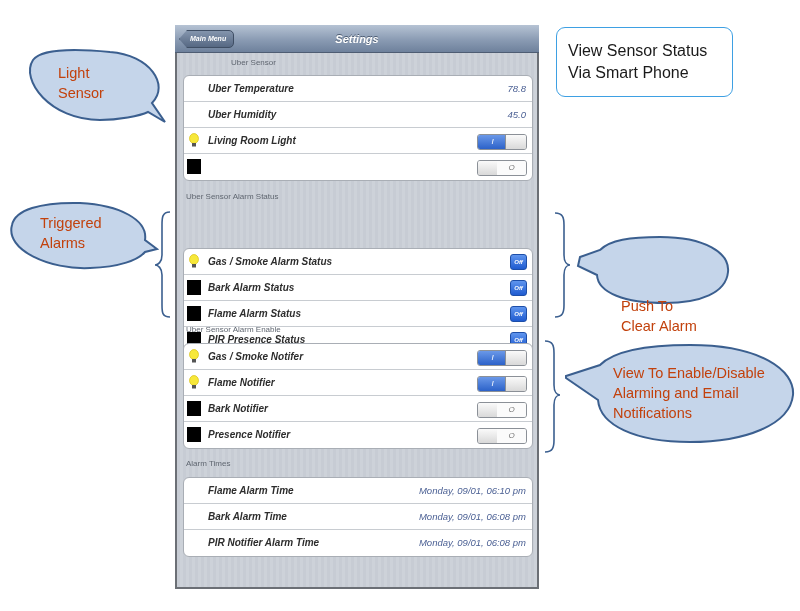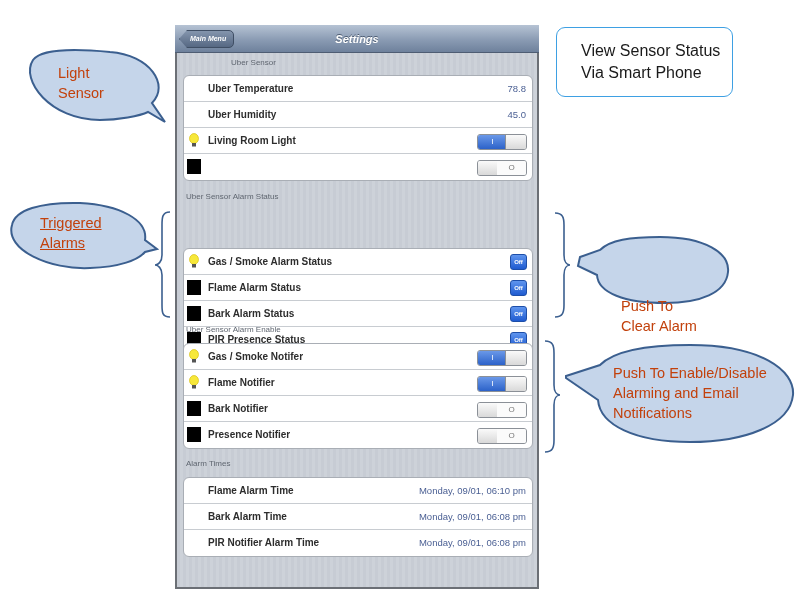--- a/index.html
+++ b/index.html
@@ -29,21 +29,21 @@
   }
   .nav-title {
     position: absolute; left: 0; right: 0; top: 0; line-height: 28px; text-align: center;
     color: #fff; font-size: 11px; font-weight: bold; text-shadow: 0 -1px 0 #4b5a70;
   }
   .section-label {
     position: absolute; left: 9px; font-size: 8px; color: #5f6670;
   }
   .group {
     position: absolute; left: 6px; width: 350px;
-    background: #fff; border: 1px solid #a9aeb5; border-radius: 6px; overflow: hidden;
+    background: #fff; border: 1px solid #a9aeb5; border-radius: 6px; overflow: hidden; font-style: italic;
   }
   .row {
     position: relative; height: 26px; border-bottom: 1px solid #c8ccd1;
   }
   .row:last-child { border-bottom: none; }
   .row-icon { position: absolute; left: 4px; top: 5px; width: 12px; height: 15px; }
   .bulb { width: 12px; height: 15px; }
   .black-box { position: absolute; left: 3px; top: 5px; width: 14px; height: 15px; background: #000; }
   .row-label {
     position: absolute; left: 24px; top: 0; line-height: 26px;
@@ -80,21 +80,21 @@
   }
 
   
   .callout-svg { position: absolute; left: 0; top: 0; width: 800px; height: 611px; pointer-events: none; }
   .callout-text {
     position: absolute; font-size: 14.5px; color: #c2410c; line-height: 20px; white-space: nowrap;
   }
   .info-box {
     position: absolute; left: 556px; top: 27px; width: 177px; height: 70px;
     border: 1.5px solid #3ea0e3; border-radius: 9px; background: #fff;
-    padding: 12px 0 0 24px; font-size: 16px; line-height: 22px; color: #1a1a1a;
+    padding: 12px 0 0 11px; font-size: 16px; line-height: 22px; color: #1a1a1a;
   }
 </style>
 </head>
 <body>
 
 <div class="panel">
   <div class="navbar">
     <div class="back-btn">Main Menu</div>
     <div class="nav-title">Settings</div>
   </div>
@@ -138,26 +138,26 @@
         <svg class="bulb" viewBox="0 0 12 15">
             <ellipse cx="6" cy="5.5" rx="4.5" ry="5" fill="#f7e83a" stroke="#d4b800" stroke-width="0.6"></ellipse>
             <rect x="4" y="10" width="4" height="3.5" fill="#555"></rect>
           </svg>
       </span>
       <span class="row-label">Gas / Smoke Alarm Status</span>
       <div class="off-btn">Off</div>
     </div>
     <div class="row">
       <span class="black-box"></span>
+      <span class="row-label">Bark Alarm Status</span>
+      <div class="off-btn">Off</div>
+    </div>
+    <div class="row">
+      <span class="black-box"></span>
       <span class="row-label">Flame Alarm Status</span>
-      <div class="off-btn">Off</div>
-    </div>
-    <div class="row">
-      <span class="black-box"></span>
-      <span class="row-label">Bark Alarm Status</span>
       <div class="off-btn">Off</div>
     </div>
     <div class="row">
       <span class="black-box"></span>
       <span class="row-label">PIR Presence Status</span>
       <div class="off-btn">Off</div>
     </div>
   </div>
 
   <div class="section-label" style="top:300px;">Uber Sensor Alarm Enable</div>
@@ -237,30 +237,30 @@
 
   <path d="M 545 341 C 553 341, 554 346, 554 353 L 554 385 C 554 392, 557 395, 560 395 C 557 395, 554 398, 554 405 L 554 440 C 554 447, 553 452, 545 452" fill="none" stroke="#3b5f8f" stroke-width="1.6"></path>
 
   <path d="M 566 376 L 600 365 C 615 350, 650 345, 690 345 C 760 345, 795 370, 793 395 C 790 425, 745 442, 690 442 C 635 442, 600 425, 598 400 L 566 378 Z" fill="#c5d5ea" stroke="#3b5f8f" stroke-width="2"></path>
 </svg>
 
 <div class="callout-text" style="left:58px; top:63px;">
   <div>Light</div>
   <div>Sensor</div>
 </div>
-<div class="callout-text" style="left:40px; top:213px;text-decoration:underline;">
+<div class="callout-text" style="left:40px; top:213px;">
   <div>Triggered</div>
   <div>Alarms</div>
 </div>
 <div class="callout-text" style="left:621px; top:252px;margin-top:44px;">
   <div>Push To</div>
   <div>Clear Alarm</div>
 </div>
 <div class="callout-text" style="left:613px; top:363px;">
-  <div>Push To Enable/Disable</div>
+  <div>View To Enable/Disable</div>
   <div>Alarming and Email</div>
   <div>Notifications</div>
 </div>
 
 <div class="info-box">
   <div>View Sensor Status</div>
   <div>Via Smart Phone</div>
 </div>
 
 </body></html>

